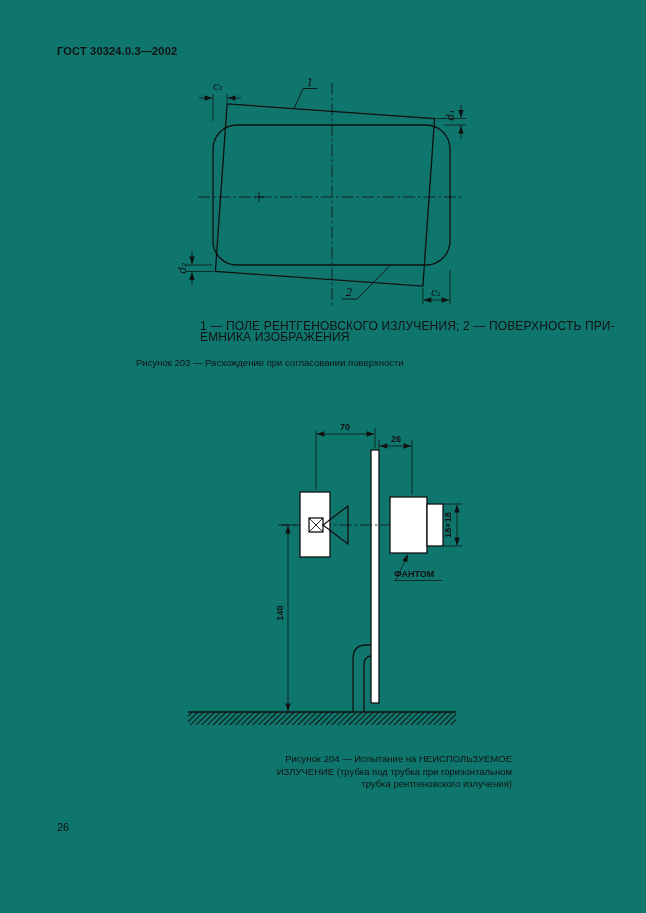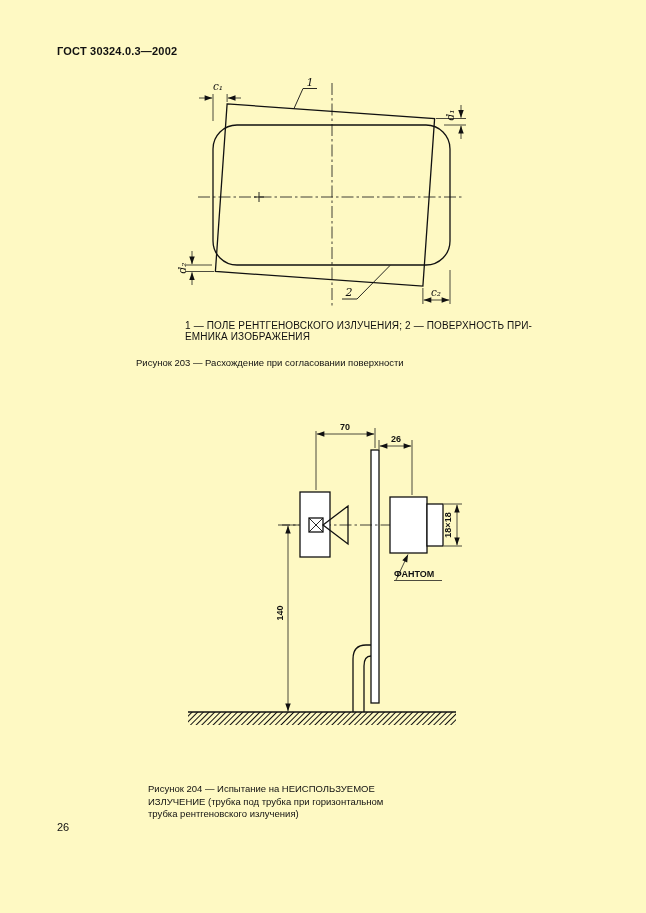--- a/index.html
+++ b/index.html
@@ -1,24 +1,24 @@
 <!DOCTYPE html>
 <html><head>
 <meta charset="utf-8">
 <style>
   * { margin:0; padding:0; box-sizing:border-box; }
   html,body { background:#ffffff; }
   .page {
-    position:relative; width:646px; height:913px; background:#fef9c3;
+    position:relative; width:646px; height:913px; background:#0f766e;
     font-family:"Liberation Sans", sans-serif; color:#111; overflow:hidden;
   }
   .header { position:absolute; left:57px; top:45px; font-size:11px; font-weight:bold; letter-spacing:.2px; }
-  .legend { position:absolute; left:185px; top:321px; font-size:10px; line-height:10.5px; letter-spacing:.15px; }
+  .legend { position:absolute; left:200px; top:321px; font-size:12px; line-height:10.5px; letter-spacing:.15px; }
   .cap203 { position:absolute; left:136px; top:357px; width:364px; font-size:9.5px; line-height:12px; }
-  .cap204 { position:absolute; left:148px; top:783px; width:364px; text-align:left; font-size:9.5px; line-height:12.5px; }
+  .cap204 { position:absolute; left:148px; top:753px; width:364px; text-align:right; font-size:9.5px; line-height:12.5px; }
   .pagenum { position:absolute; left:57px; top:821px; font-size:11px; }
 
   svg { position:absolute; }
   .fig203 { left:178px; top:72px; }
   .fig204 { left:185px; top:413px; }
 
   .ln   { stroke:#111; stroke-width:1.3; fill:none; }
   .lnf  { stroke:#111; stroke-width:1.3; fill:#ffffff; }
   .thin { stroke:#111; stroke-width:.9; fill:none; }
   .dim line { stroke:#111; stroke-width:.75; fill:none; }

